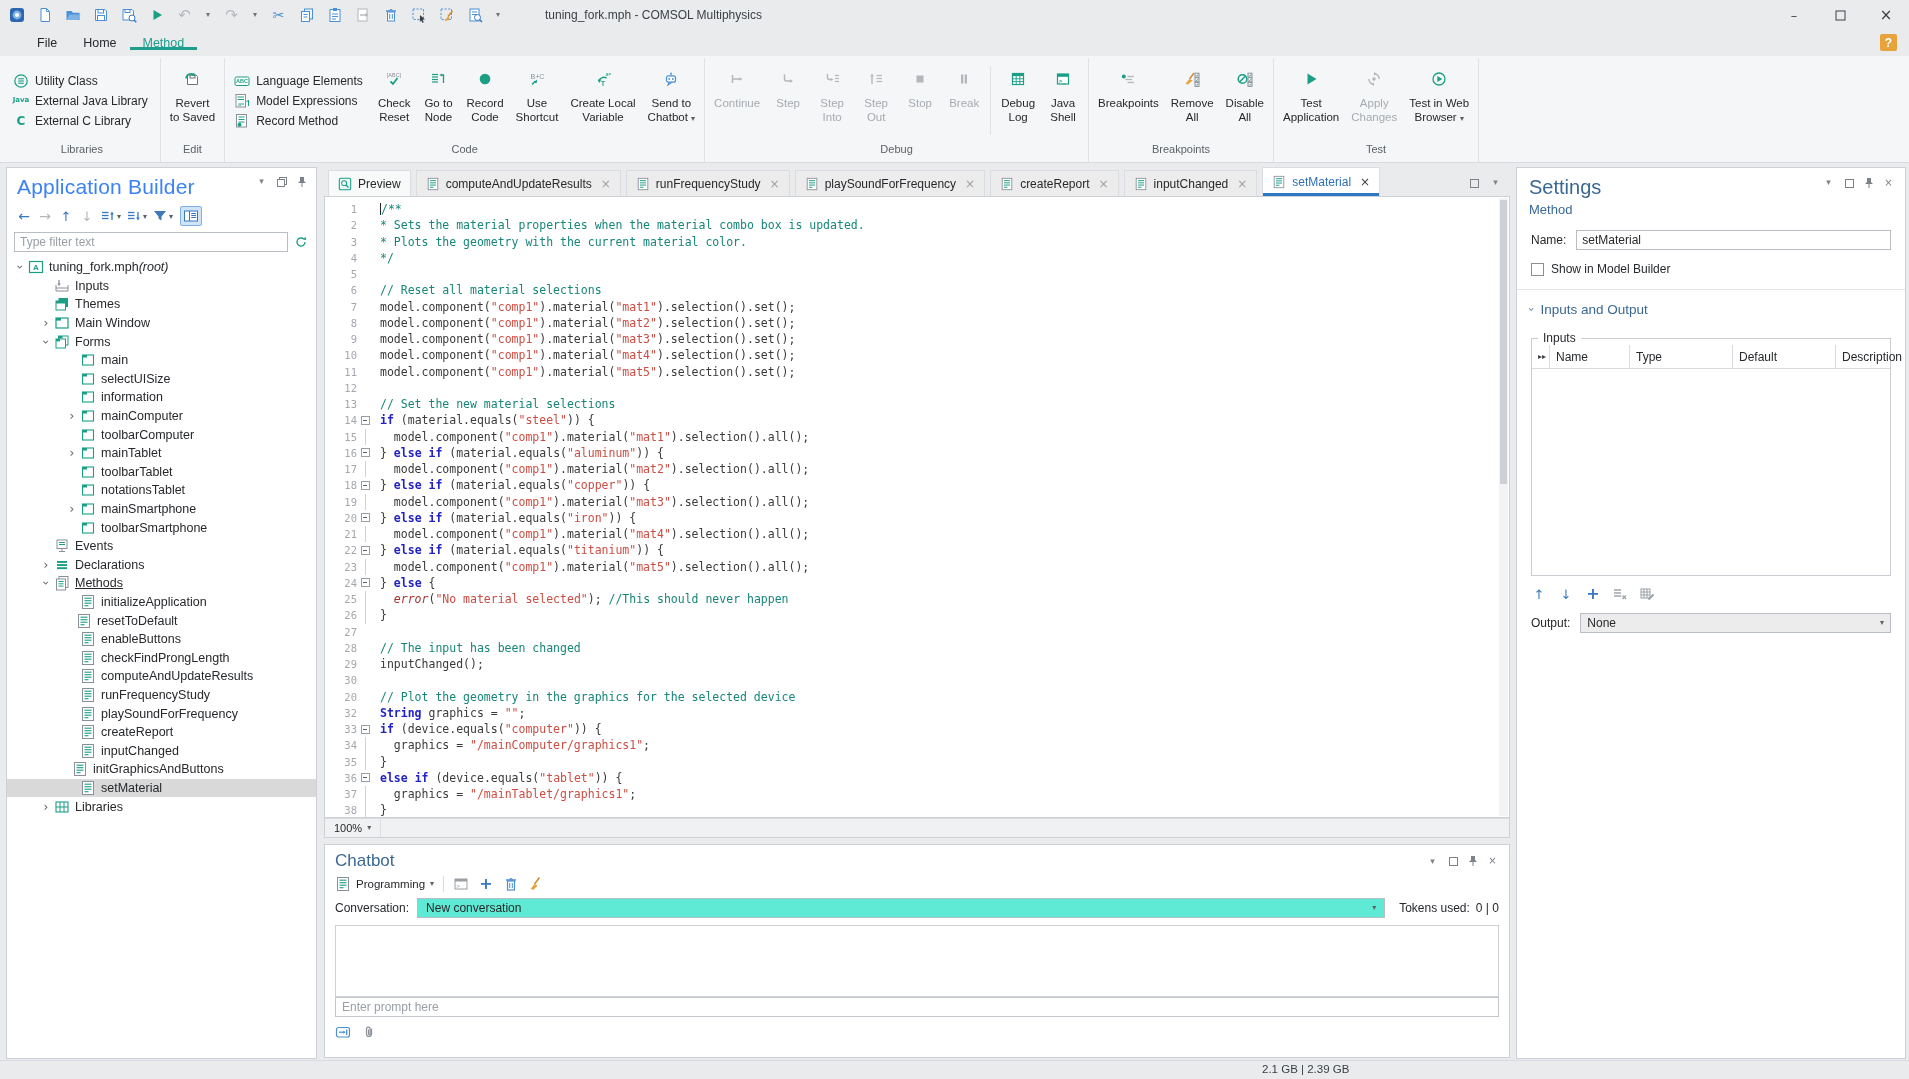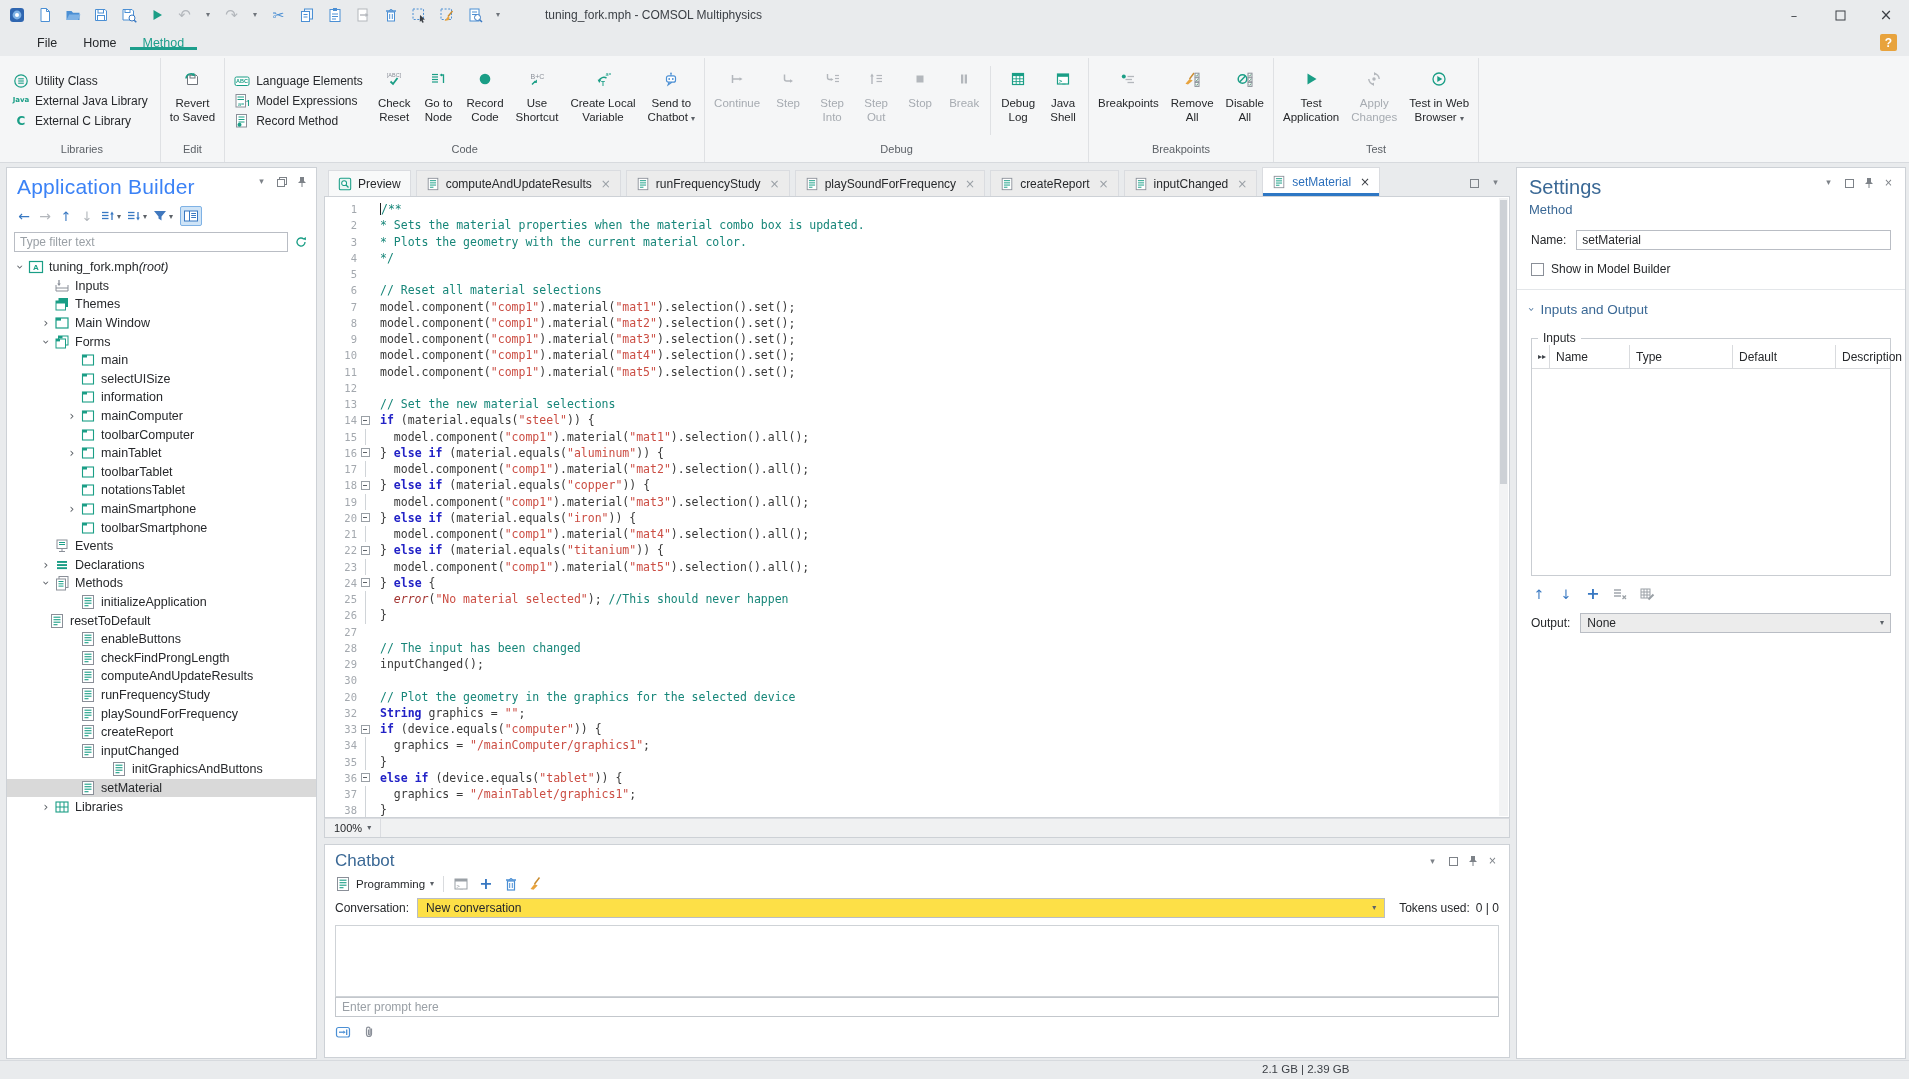--- a/index.html
+++ b/index.html
@@ -102,21 +102,21 @@
   .zoomctl{display:flex;align-items:center;gap:5px;font-size:11px;padding:0 9px;height:100%;border-right:1px solid #dadce0}
 
   
   .chatbot{left:324px;top:844px;width:1186px;height:214px;padding:6px 10px}
   .cb-titlerow{display:flex;align-items:center}
   .cb-title{flex:1;font-size:17px;color:#3a6895}
   .cb-toolbar{display:flex;align-items:center;gap:9px;padding:5px 0 6px}
   .cb-mode{display:flex;align-items:center;gap:5px;font-size:11.5px}
   .cb-vsep{width:1px;height:16px;background:#d9dbde}
   .cb-convrow{display:flex;align-items:center;gap:8px;font-size:12px}
-  .cb-dd{flex:1;height:20px;background:#fde047;border:1px solid #b9bdc4;display:flex;align-items:center;
+  .cb-dd{flex:1;height:20px;background:#5eead4;border:1px solid #b9bdc4;display:flex;align-items:center;
          justify-content:space-between;padding:0 8px;font-size:12px}
   .cb-tokens{display:flex;gap:6px;font-size:12px;padding-left:6px;white-space:nowrap}
   .cb-display{height:72px;border:1px solid #cfd3d7;margin-top:7px}
   .cb-prompt{width:100%;height:20px;border:1px solid #c3c7cc;margin-top:0;padding:0 6px;font-size:12px;
              font-family:"Liberation Sans",sans-serif;outline:none}
   .cb-prompt::placeholder{color:#9aa0a6}
   .cb-actions{display:flex;gap:10px;margin-top:7px;align-items:center}
 
   
   .settings{left:1516px;top:167px;width:390px;height:892px;padding-top:6px}
@@ -990,21 +990,21 @@
           <span class="ic">
             <svg width="16" height="16" viewBox="0 0 16 16">
               <rect x="3" y="4" width="10" height="1.9" fill="#1a9e86"></rect>
               <rect x="3" y="7.1" width="10" height="1.9" fill="#1a9e86"></rect>
               <rect x="3" y="10.2" width="10" height="1.9" fill="#1a9e86"></rect>
             </svg>
           </span>
         </span>
         <span>Declarations</span>
       </div>
-      <div class="trow" style="padding-left: 32px;">
+      <div class="trow" style="padding-left: 32px; text-decoration: underline;">
         <span class="tcaret"><span class="g down">›</span></span>
         <span class="ticon">
           <span class="ic">
             <svg width="16" height="16" viewBox="0 0 16 16">
               <rect x="5" y="1.5" width="9" height="11" fill="#fff" stroke="#8a8f98"></rect>
               <rect x="2.5" y="4" width="9" height="11" fill="#fff" stroke="#8a8f98"></rect>
               <line x1="4.5" y1="6.5" x2="9.5" y2="6.5" stroke="#1a9e86"></line>
               <line x1="4.5" y1="8.8" x2="9.5" y2="8.8" stroke="#1a9e86"></line>
               <line x1="4.5" y1="11.1" x2="9.5" y2="11.1" stroke="#1a9e86"></line>
             </svg>
@@ -1020,21 +1020,21 @@
               <rect x="2.5" y="1.5" width="11" height="13" fill="#fff" stroke="#8a8f98"></rect>
               <line x1="4.5" y1="4.2" x2="11.5" y2="4.2" stroke="#1a9e86" stroke-width="1.1"></line>
               <line x1="4.5" y1="6.7" x2="11.5" y2="6.7" stroke="#1a9e86" stroke-width="1.1"></line>
               <line x1="4.5" y1="9.2" x2="11.5" y2="9.2" stroke="#1a9e86" stroke-width="1.1"></line>
               <line x1="4.5" y1="11.7" x2="8.5" y2="11.7" stroke="#1a9e86" stroke-width="1.1"></line>
             </svg>
           </span>
         </span>
         <span>initializeApplication</span>
       </div>
-      <div class="trow" style="padding-left: 27px;">
+      <div class="trow" style="padding-left: 54px;">
         <span class="tcaret"></span>
         <span class="ticon">
           <span class="ic">
             <svg width="16" height="16" viewBox="0 0 16 16">
               <rect x="2.5" y="1.5" width="11" height="13" fill="#fff" stroke="#8a8f98"></rect>
               <line x1="4.5" y1="4.2" x2="11.5" y2="4.2" stroke="#1a9e86" stroke-width="1.1"></line>
               <line x1="4.5" y1="6.7" x2="11.5" y2="6.7" stroke="#1a9e86" stroke-width="1.1"></line>
               <line x1="4.5" y1="9.2" x2="11.5" y2="9.2" stroke="#1a9e86" stroke-width="1.1"></line>
               <line x1="4.5" y1="11.7" x2="8.5" y2="11.7" stroke="#1a9e86" stroke-width="1.1"></line>
             </svg>
@@ -1140,21 +1140,21 @@
               <rect x="2.5" y="1.5" width="11" height="13" fill="#fff" stroke="#8a8f98"></rect>
               <line x1="4.5" y1="4.2" x2="11.5" y2="4.2" stroke="#1a9e86" stroke-width="1.1"></line>
               <line x1="4.5" y1="6.7" x2="11.5" y2="6.7" stroke="#1a9e86" stroke-width="1.1"></line>
               <line x1="4.5" y1="9.2" x2="11.5" y2="9.2" stroke="#1a9e86" stroke-width="1.1"></line>
               <line x1="4.5" y1="11.7" x2="8.5" y2="11.7" stroke="#1a9e86" stroke-width="1.1"></line>
             </svg>
           </span>
         </span>
         <span>inputChanged</span>
       </div>
-      <div class="trow" style="padding-left: 89px;">
+      <div class="trow" style="padding-left: 50px;">
         <span class="tcaret"></span>
         <span class="ticon">
           <span class="ic">
             <svg width="16" height="16" viewBox="0 0 16 16">
               <rect x="2.5" y="1.5" width="11" height="13" fill="#fff" stroke="#8a8f98"></rect>
               <line x1="4.5" y1="4.2" x2="11.5" y2="4.2" stroke="#1a9e86" stroke-width="1.1"></line>
               <line x1="4.5" y1="6.7" x2="11.5" y2="6.7" stroke="#1a9e86" stroke-width="1.1"></line>
               <line x1="4.5" y1="9.2" x2="11.5" y2="9.2" stroke="#1a9e86" stroke-width="1.1"></line>
               <line x1="4.5" y1="11.7" x2="8.5" y2="11.7" stroke="#1a9e86" stroke-width="1.1"></line>
             </svg>

